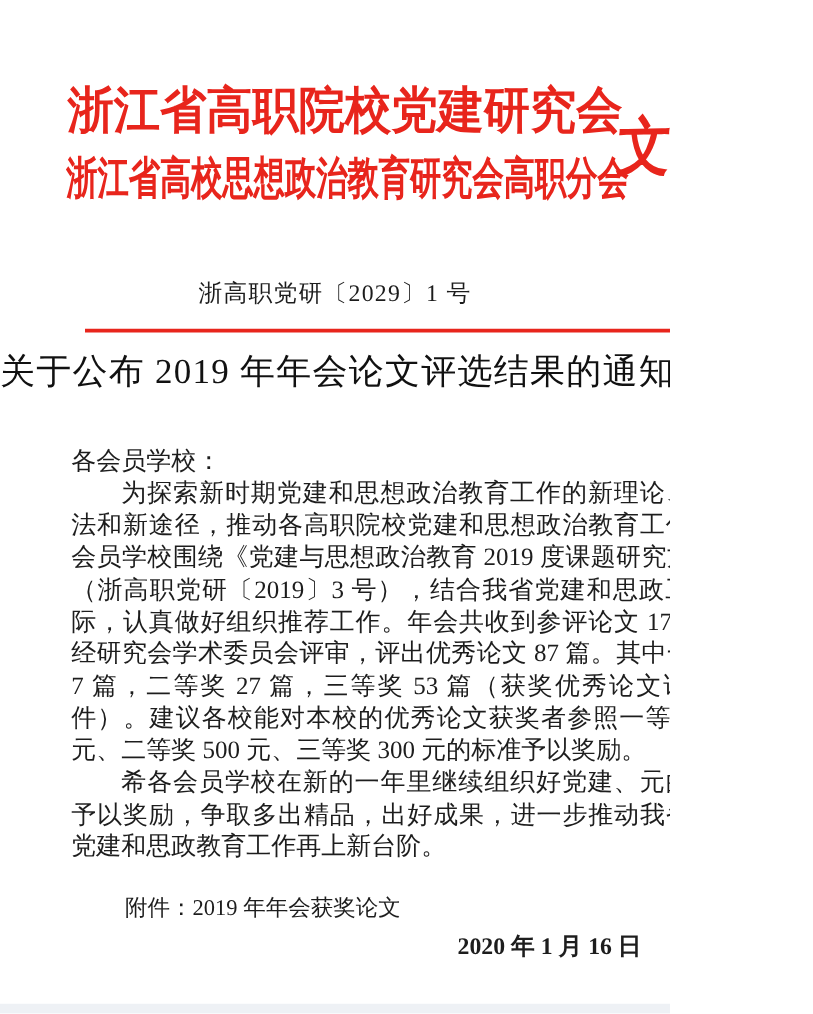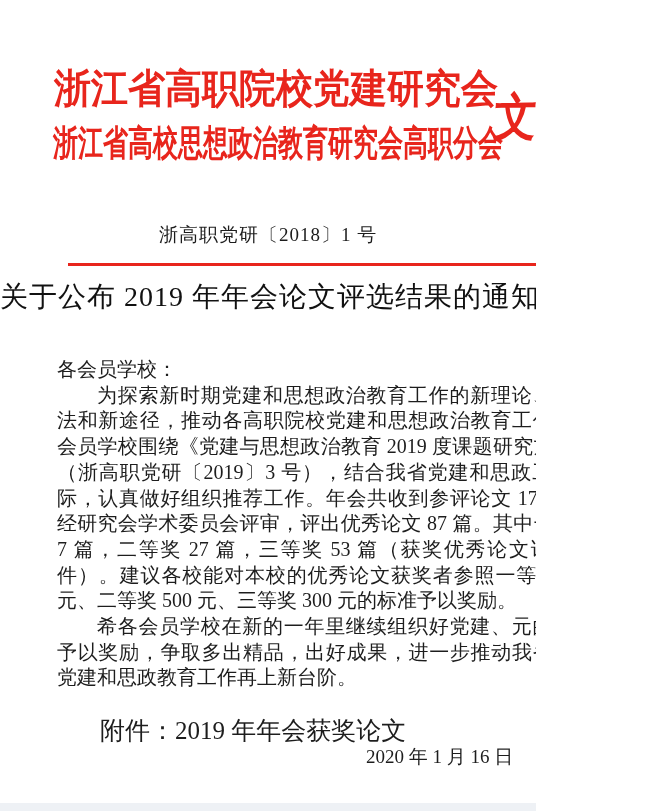--- a/index.html
+++ b/index.html
@@ -106,31 +106,32 @@
   }
   .body-text p.salutation {
     text-indent: 0;
   }
 
   
   .attachment-line {
     position: absolute;
     left: 100px;
     top: 714px;
-    font-size: 25px;
+    font-size: 18px;
     white-space: nowrap;
     color: #1d1d1d;
   }
   .date-line {
     position: absolute;
     left: 366px;
     top: 744px;
     font-size: 19px;
     white-space: nowrap;
     color: #1d1d1d;
+    font-weight: bold;
   }
   .page-number {
     position: absolute;
     left: 568px;
     top: 764px;
     font-size: 12px;
     color: #333333;
   }
 
   
@@ -147,21 +148,21 @@
 <body>
 
 <div class="page">
 
   <div class="org-line1">浙江省高职院校党建研究会</div>
 
   <div class="org-line2">浙江省高校思想政治教育研究会高职分会</div>
 
   <div class="file-label">文件</div>
 
-  <div class="doc-number">浙高职党研〔2018〕1 号</div>
+  <div class="doc-number">浙高职党研〔2029〕1 号</div>
 
   <div class="red-rule"></div>
 
   <div class="doc-title">关于公布 2019 年年会论文评选结果的通知</div>
 
   <div class="body-text">
     <p class="salutation">各会员学校：</p>
     <p>为探索新时期党建和思想政治教育工作的新理论、新方法和新途径，推动各高职院校党建和思想政治教育工作，各会员学校围绕《党建与思想政治教育 2019 度课题研究方向》（浙高职党研〔2019〕3 号），结合我省党建和思政工作实际，认真做好组织推荐工作。年会共收到参评论文 177 篇，经研究会学术委员会评审，评出优秀论文 87 篇。其中一等奖 7 篇，二等奖 27 篇，三等奖 53 篇（获奖优秀论文详见附件）。建议各校能对本校的优秀论文获奖者参照一等奖 800 元、二等奖 500 元、三等奖 300 元的标准予以奖励。</p>
     <p>希各会员学校在新的一年里继续组织好党建、元的标准予以奖励，争取多出精品，出好成果，进一步推动我省高职党建和思政教育工作再上新台阶。</p>
   </div>

